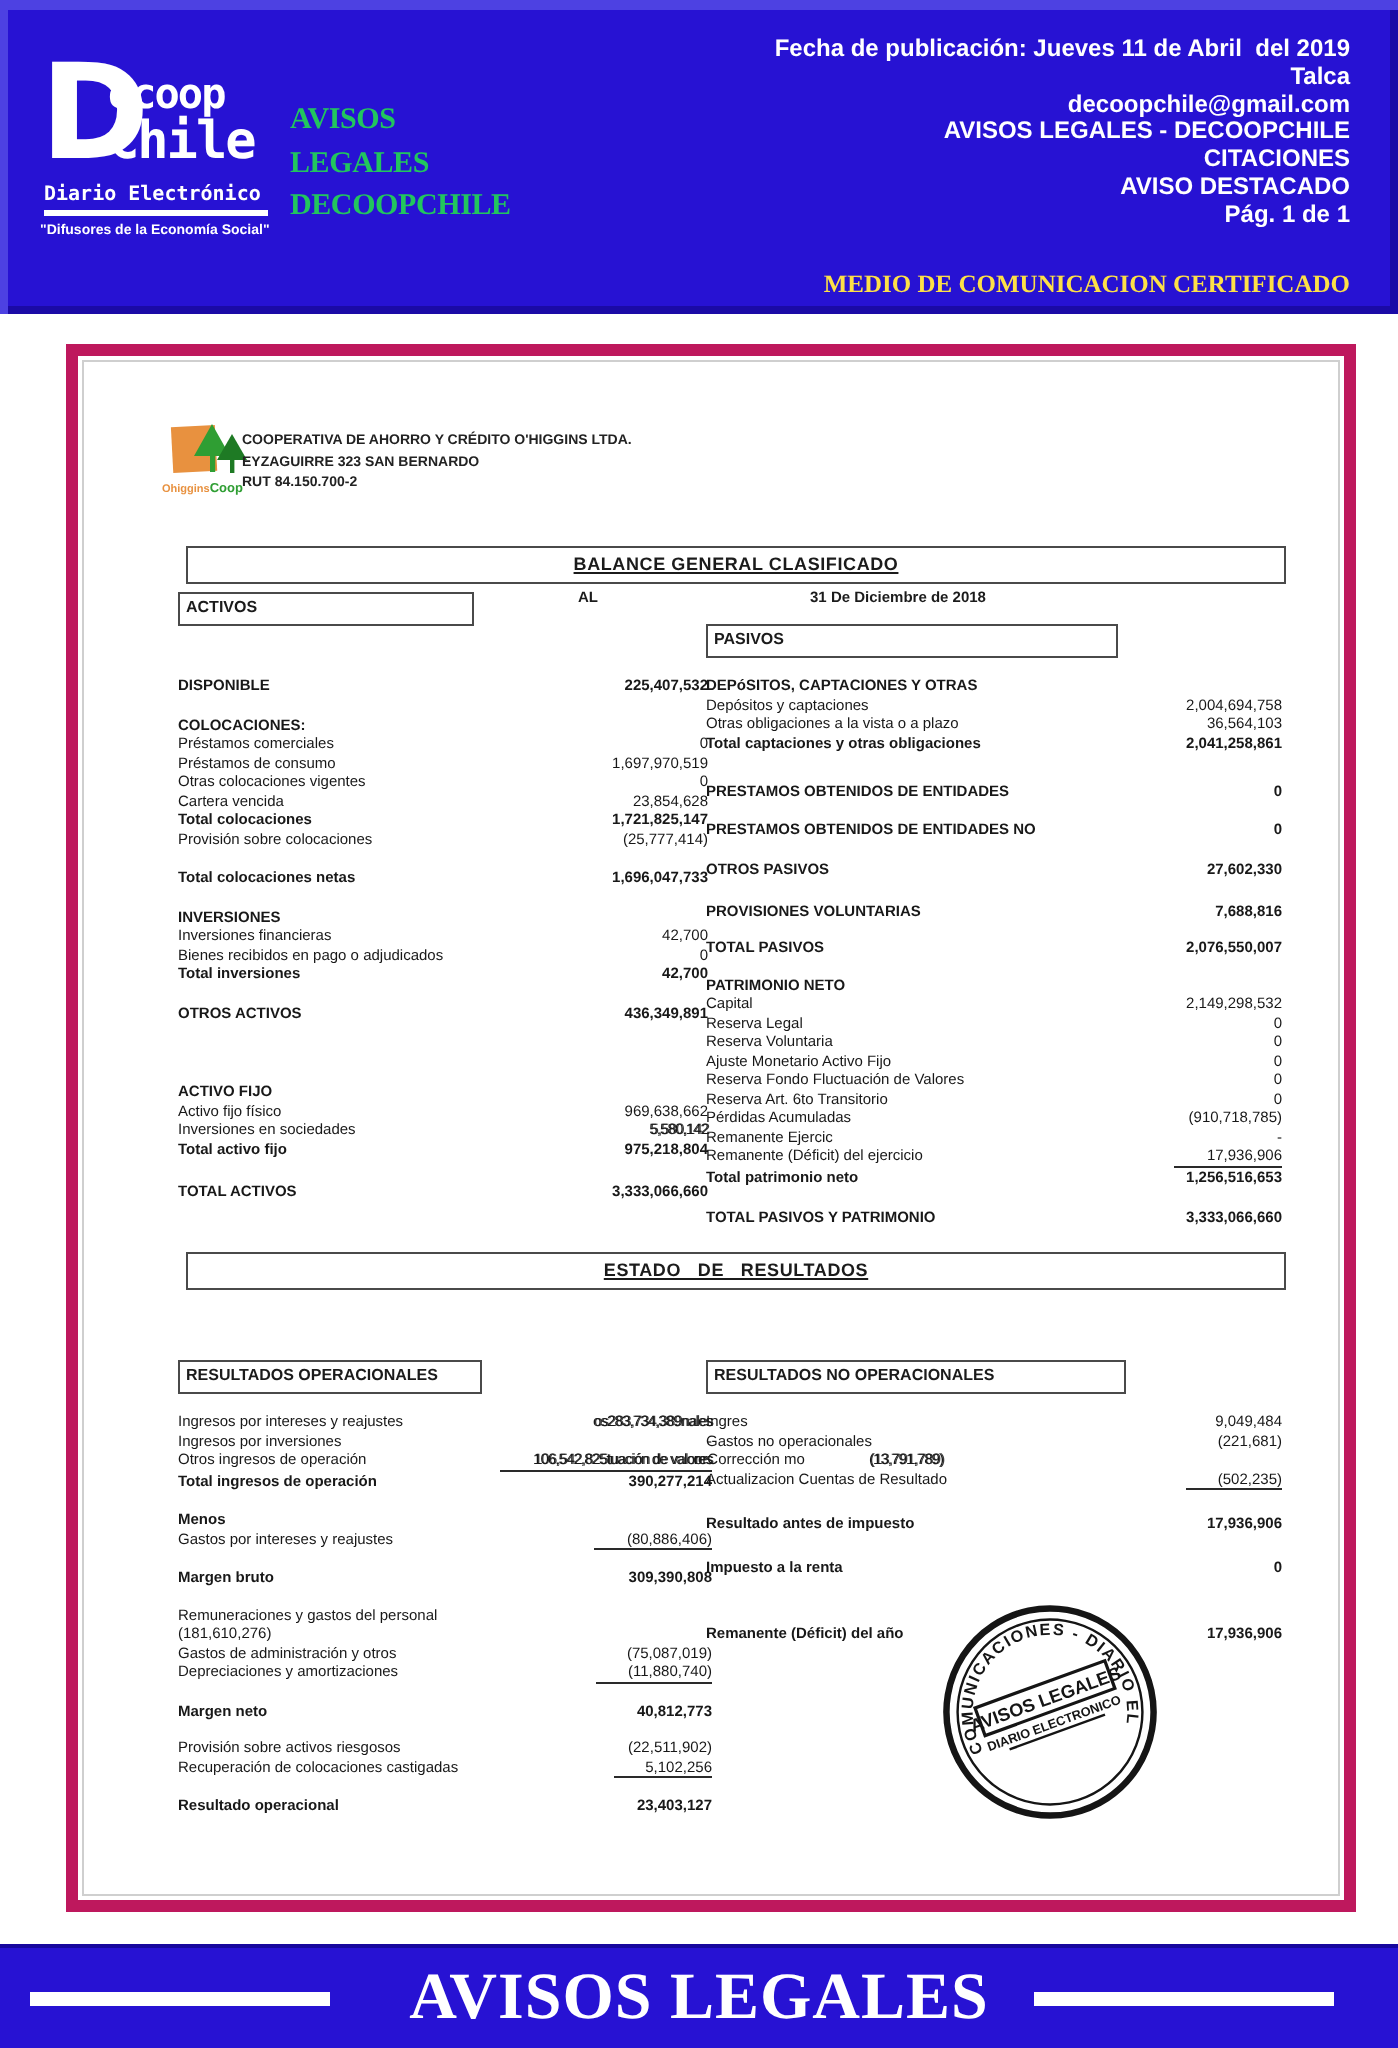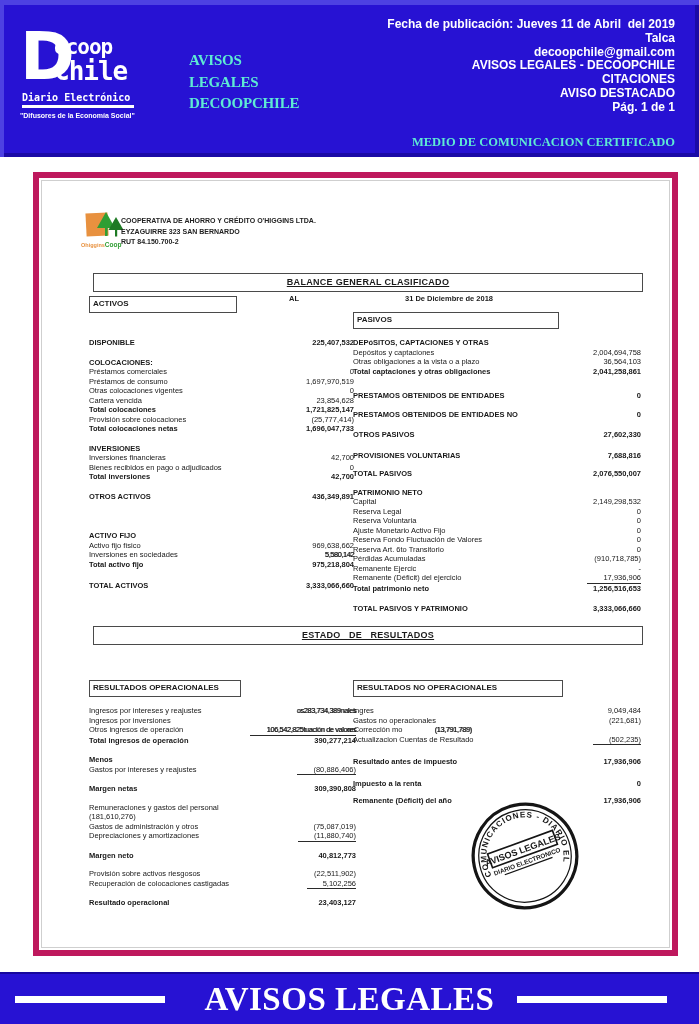--- a/index.html
+++ b/index.html
@@ -14,26 +14,26 @@
   .logo-d{position:absolute;left:0;top:-12px;font-family:"DejaVu Sans",sans-serif;
           font-weight:bold;font-size:66px;line-height:66px;}
   .logo-ecoop{position:absolute;left:34px;top:0;font-family:"DejaVu Sans Mono",monospace;
           font-weight:bold;font-size:21px;line-height:22px;letter-spacing:-1px;}
   .logo-chile{position:absolute;left:34px;top:24px;font-family:"DejaVu Sans Mono",monospace;
           font-weight:bold;font-size:26px;line-height:22px;letter-spacing:-1px;}
   .logo-diario{position:absolute;left:2px;top:56px;font-family:"DejaVu Sans Mono",monospace;
           font-weight:bold;font-size:10px;white-space:nowrap;}
   .logo-rule{position:absolute;left:2px;top:69px;width:112px;height:3px;background:#fff;}
   .logo-tag{position:absolute;left:0;top:76px;font-size:7px;font-weight:bold;white-space:nowrap;}
-  .mast{position:absolute;left:145px;top:50px;color:#5eead4;font-family:"Liberation Serif",serif;
-        font-weight:bold;font-size:15px;line-height:21.5px;letter-spacing:-0.2px;margin-left:44px;}
+  .mast{position:absolute;left:145px;top:50px;color:#22c55e;font-family:"Liberation Serif",serif;
+        font-weight:bold;font-size:15px;line-height:21.5px;letter-spacing:-0.2px;}
   .meta{position:absolute;right:24px;top:18px;text-align:right;color:#fff;font-weight:bold;
         font-size:12px;line-height:13.8px;}
   .meta-line{white-space:pre;}
-  .cert{position:absolute;right:24px;top:135px;color:#5eead4;font-family:"Liberation Serif",serif;
+  .cert{position:absolute;right:24px;top:135px;color:#fde047;font-family:"Liberation Serif",serif;
         font-weight:bold;font-size:12.5px;white-space:nowrap;}
 
   
   .docbox{position:absolute;left:33px;top:172px;width:633px;height:772px;background:#fff;
           border:6px solid #be185d;box-sizing:content-box;}
   .docinner{position:absolute;inset:2px;border:1px solid #cfcfcf;pointer-events:none;}
 
   .coop-logo{position:absolute;left:46px;top:33px;}
   .coop-logo-text{position:absolute;left:42px;top:63px;font-size:5.5px;font-weight:bold;white-space:nowrap;}
   .coop-logo-text .o{color:#e8913f;}
@@ -170,21 +170,21 @@
           <span class="val">23,854,628</span>
         </div>
         <div class="frow b">
           <span class="lab">Total colocaciones</span>
           <span class="val">1,721,825,147</span>
         </div>
         <div class="frow">
           <span class="lab">Provisión sobre colocaciones</span>
           <span class="val">(25,777,414)</span>
         </div>
-        <div class="frow b" style="">
+        <div class="frow b" style="margin-top: 10px;">
           <span class="lab">Total colocaciones netas</span>
           <span class="val">1,696,047,733</span>
         </div>
         <div class="frow b" style="margin-top: 10px; text-align: center;">
           <span class="lab">INVERSIONES</span>
           <span class="val"></span>
         </div>
         <div class="frow">
           <span class="lab">Inversiones financieras</span>
           <span class="val">42,700</span>
@@ -333,21 +333,21 @@
         </div>
         <div class="frow b" style="margin-top: 10px;">
           <span class="lab">Menos</span>
           <span class="val"></span>
         </div>
         <div class="frow u">
           <span class="lab">Gastos por intereses y reajustes</span>
           <span class="val">(80,886,406)</span>
         </div>
         <div class="frow b" style="margin-top: 9px;">
-          <span class="lab">Margen netas</span>
+          <span class="lab">Margen bruto</span>
           <span class="val">309,390,808</span>
         </div>
         <div class="frow" style="margin-top: 9px; flex-direction: column;">
           <span class="lab">Remuneraciones y gastos del personal</span>
           <span class="val">(181,610,276)</span>
         </div>
         <div class="frow">
           <span class="lab">Gastos de administración y otros</span>
           <span class="val">(75,087,019)</span>
         </div>
@@ -390,21 +390,21 @@
           <span class="val">(502,235)</span>
         </div>
         <div class="frow b" style="margin-top: 12px;">
           <span class="lab">Resultado antes de impuesto</span>
           <span class="val">17,936,906</span>
         </div>
         <div class="frow b" style="margin-top: 12px;">
           <span class="lab">Impuesto a la renta</span>
           <span class="val">0</span>
         </div>
-        <div class="frow b" style="margin-top: 8px;">
+        <div class="frow b" style="margin-top: 24px;">
           <span class="lab">Remanente (Déficit) del año</span>
           <span class="val">17,936,906</span>
         </div>
       </div>
 
     <svg class="stamp" width="132" height="132" viewBox="0 0 130 130">
       <circle cx="65" cy="65" r="51" fill="none" stroke="#151515" stroke-width="3.2"></circle>
       <circle cx="65" cy="65" r="45.5" fill="none" stroke="#151515" stroke-width="1.2"></circle>
       <path id="stamparc" d="M 29.3 78 A 38 38 0 1 1 100.7 78" fill="none"></path>
       <text font-size="8" font-weight="bold" letter-spacing="0.9" fill="#151515" font-family="Liberation Sans, sans-serif">

